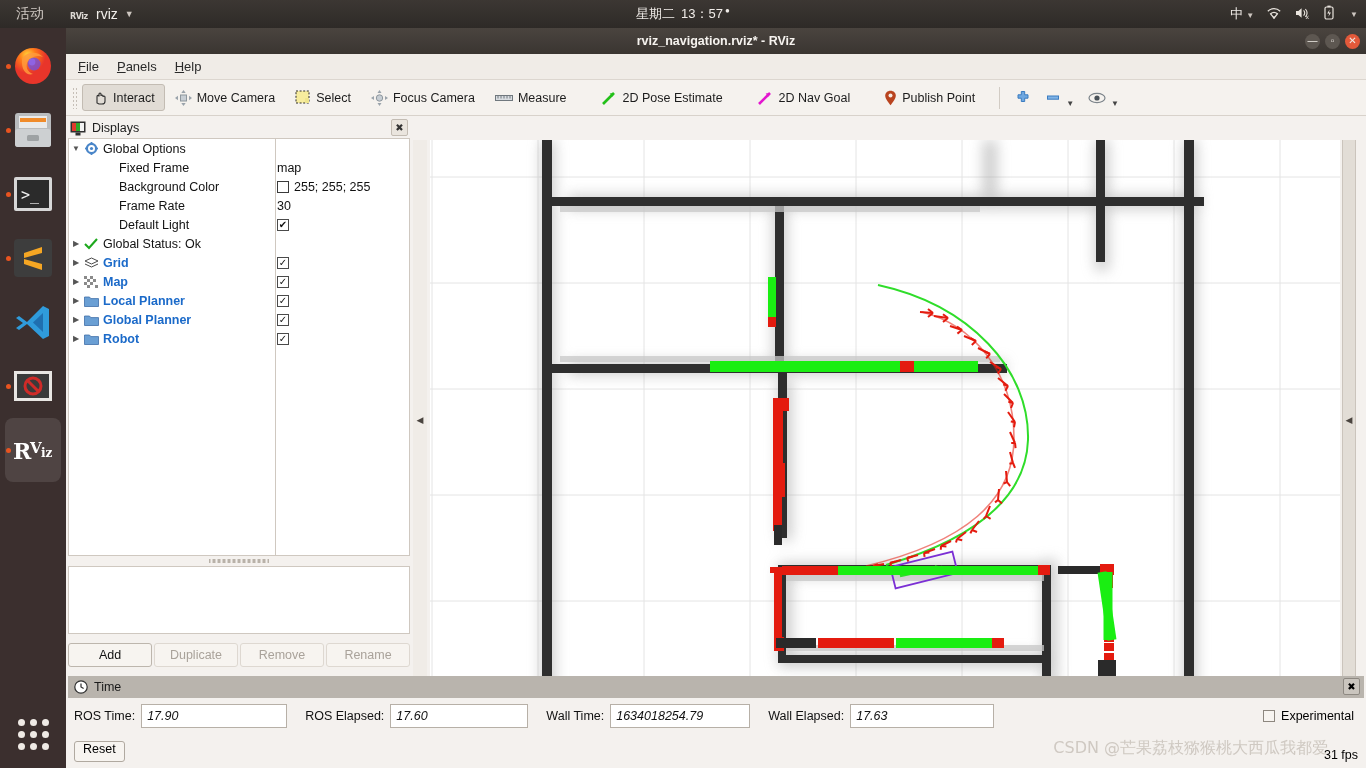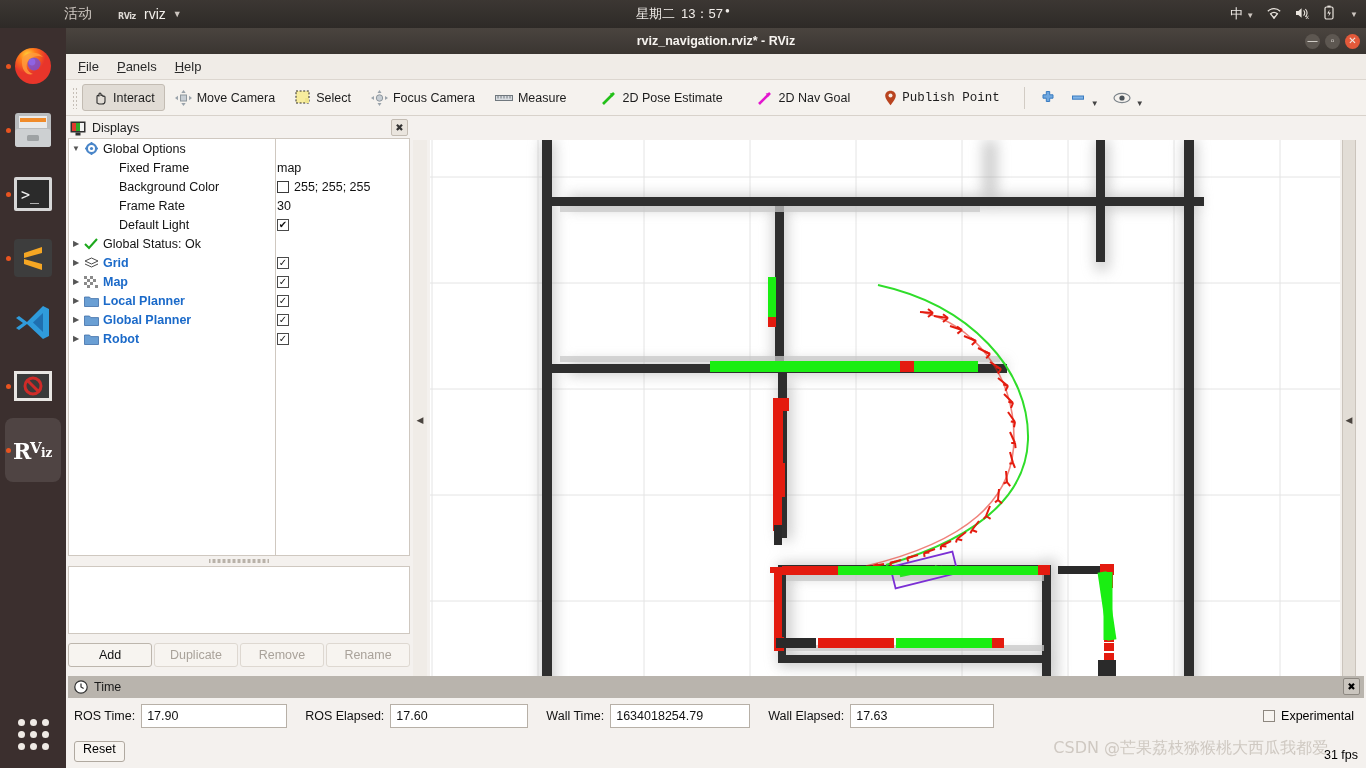--- a/index.html
+++ b/index.html
@@ -7,21 +7,21 @@
     width:1366px; height:768px; overflow:hidden;
     font-family:"Liberation Sans", sans-serif;
     background:#2d2825;
   }
   #root{position:relative;width:1366px;height:768px;}
 
   
   .topbar{
     position:absolute;left:0;top:0;width:1366px;height:28px;
     background:linear-gradient(180deg,#3c3733 0%,#2e2a27 100%);
-    color:#e6e2dd;display:flex;align-items:center;font-size:13px;padding-left:48px;
+    color:#e6e2dd;display:flex;align-items:center;font-size:13px;
   }
   .activities{margin-left:16px;color:#cfc8c2;font-size:14px;}
   .tb-appicon{margin-left:26px;width:18px;height:14px;position:relative;}
   .tb-appicon .rv{
     font-size:8px;font-weight:bold;color:#ddd9d4;letter-spacing:-.5px;
     font-family:"DejaVu Sans", sans-serif;line-height:12px;
   }
   .tb-appname{margin-left:8px;font-size:14px;color:#f2efeb;}
   .tb-caret{margin-left:7px;font-size:9px;color:#cdc6c0;}
   .tb-clock{
@@ -135,21 +135,21 @@
 
   
   .timepanel{position:absolute;left:2px;top:648px;width:1296px;height:90px;}
   .tp-head{height:22px;background:#b9b4ad;display:flex;align-items:center;gap:6px;padding-left:6px;position:relative;}
   .tp-head .title{font-size:12.5px;color:#1b1b1b;}
   .tp-close{position:absolute;right:4px;top:2px;width:17px;height:17px;border:1px solid #8e8982;
             background:#cac5be;font-size:10px;display:flex;align-items:center;justify-content:center;border-radius:2px;}
   .tp-body{height:36px;background:#f4f1ee;display:flex;align-items:center;padding-left:6px;gap:6px;}
   .tp-body .lab{font-size:12.5px;color:#111;}
   .tinput{height:24px;border:1px solid #b7b0a7;background:#fff;font-size:12.5px;color:#111;
-          display:flex;align-items:center;padding-left:5px;}
+          display:flex;align-items:center;padding-left:5px;font-style:italic;}
   .exp{margin-left:auto;margin-right:10px;display:flex;align-items:center;gap:6px;font-size:12.5px;}
   .exp .chk2{width:12px;height:12px;border:1px solid #8d877f;background:#f7f4f0;}
   .statusbar{height:28px;background:#f4f1ee;display:flex;align-items:flex-end;padding-left:6px;gap:8px;position:relative;}
   .rstbtn{height:21px;padding:0 8px;border:1px solid #b0a9a0;border-radius:3px;background:#f7f4f0;font-size:12.5px;}
   .hint{font-size:12.5px;color:#1c1c1c;}
   .hint b{font-weight:bold;}
   .fps{position:absolute;right:6px;font-size:12.5px;color:#000000;}
   .watermark{
     position:absolute;right:36px;bottom:3px;font-size:16px;color:#cfc9c2;white-space:nowrap;
     font-family:"DejaVu Sans", sans-serif;
@@ -373,21 +373,21 @@
       </div>
 
       <div class="tbtn" style="margin-left:14px;">
         <svg width="17" height="16" viewBox="0 0 17 16">
             <path d="M2 14 L13 3" stroke="#e316cf" stroke-width="2.6"></path>
             <path d="M13 3 l-4.4 0.6 l3.2 3.2Z" fill="#e316cf"></path>
           </svg>
         <span>2D Nav Goal</span>
       </div>
 
-      <div class="tbtn" style="margin-left:14px;font-family:Liberation Mono, monospace;">
+      <div class="tbtn" style="margin-left:14px;">
         <svg width="13" height="16" viewBox="0 0 13 16">
             <path d="M6.5 0.8 C3.3 0.8 1.2 3 1.2 5.8 C1.2 9.3 6.5 15.2 6.5 15.2 C6.5 15.2 11.8 9.3 11.8 5.8 C11.8 3 9.7 0.8 6.5 0.8Z" fill="#b9441f"></path>
             <circle cx="6.5" cy="5.6" r="2" fill="#f6ece4"></circle>
           </svg>
         <span>Publish Point</span>
       </div>
 
       <span class="tsep" style="margin-left:14px;"></span>
 
       <div class="tbtn icon-only">

